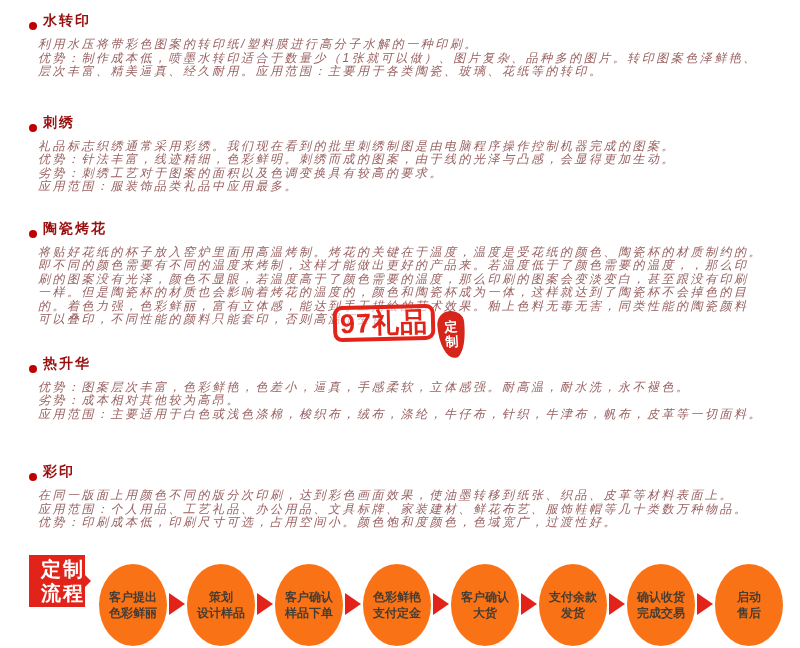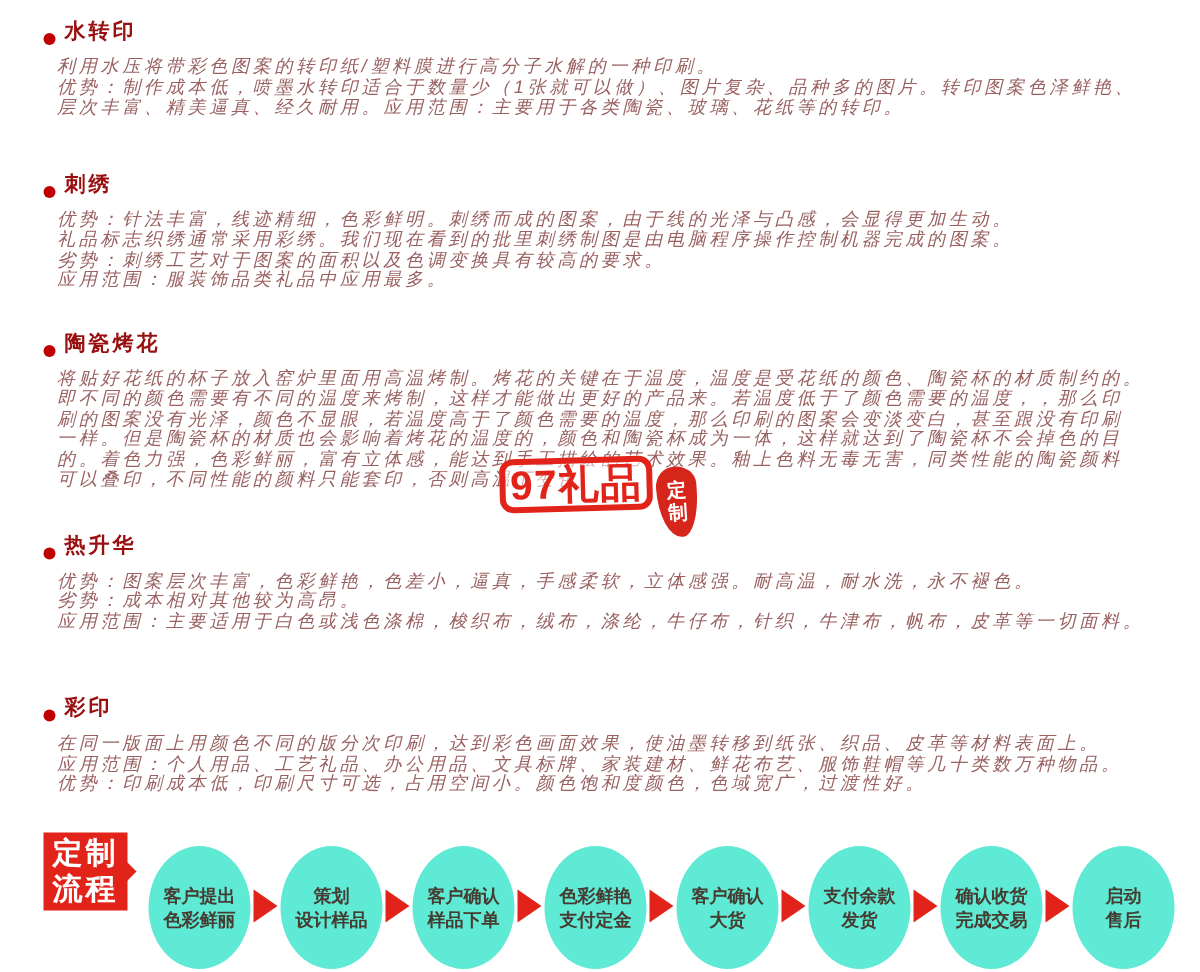--- a/index.html
+++ b/index.html
@@ -32,29 +32,29 @@
     color:#ffffff; font-size:13px; font-weight:bold; text-align:center; line-height:15px;
     padding-top:8px; box-sizing:border-box; transform:rotate(-4deg);
   }
   .seal div { white-space:nowrap; }
 
   
   .flow { position:absolute; left:29px; top:555px; display:flex; align-items:flex-start; }
   .flow-label {
     width:56px; height:52px; box-sizing:border-box; background:#e2231a; color:#ffffff;
     font-size:20px; font-weight:bold; line-height:24px; letter-spacing:2px;
-    text-align:center; position:relative; margin-right:14px; padding-top:2px; flex:0 0 auto;
+    text-align:right; position:relative; margin-right:14px; padding-top:2px; flex:0 0 auto;
   }
   .flow-label::after {
     content:""; position:absolute; right:-6px; top:19px; width:0; height:0;
     border-left:7px solid #e2231a; border-top:7px solid transparent; border-bottom:7px solid transparent;
   }
   .step {
     width:68px; height:82px; margin-top:9px; flex:0 0 auto;
-    background:#5eead4; border-radius:50%;
+    background:#f97316; border-radius:50%;
     display:flex; flex-direction:column; align-items:center; justify-content:center; text-align:center;
   }
   .step-line { font-size:12px; font-weight:bold; color:#463c32; line-height:16px; white-space:nowrap; }
   .tri {
     margin:38px 2px 0 2px; width:0; height:0; flex:0 0 auto;
     border-left:16px solid #e2231a; border-top:11px solid transparent; border-bottom:11px solid transparent;
   }
 </style>
 </head>
 <body>
@@ -72,22 +72,22 @@
       <div class="bline">层次丰富、精美逼真、经久耐用。应用范围：主要用于各类陶瓷、玻璃、花纸等的转印。</div>
     </div>
   </div>
 
   <div class="section s2">
     <div class="section-heading">
       <span class="bullet"></span>
       <span class="section-title">刺绣</span>
     </div>
     <div class="section-body">
+      <div class="bline">礼品标志织绣通常采用彩绣。我们现在看到的批里刺绣制图是由电脑程序操作控制机器完成的图案。</div>
       <div class="bline">优势：针法丰富，线迹精细，色彩鲜明。刺绣而成的图案，由于线的光泽与凸感，会显得更加生动。</div>
-      <div class="bline">礼品标志织绣通常采用彩绣。我们现在看到的批里刺绣制图是由电脑程序操作控制机器完成的图案。</div>
       <div class="bline">劣势：刺绣工艺对于图案的面积以及色调变换具有较高的要求。</div>
       <div class="bline">应用范围：服装饰品类礼品中应用最多。</div>
     </div>
   </div>
 
   <div class="section s3">
     <div class="section-heading">
       <span class="bullet"></span>
       <span class="section-title">陶瓷烤花</span>
     </div>

